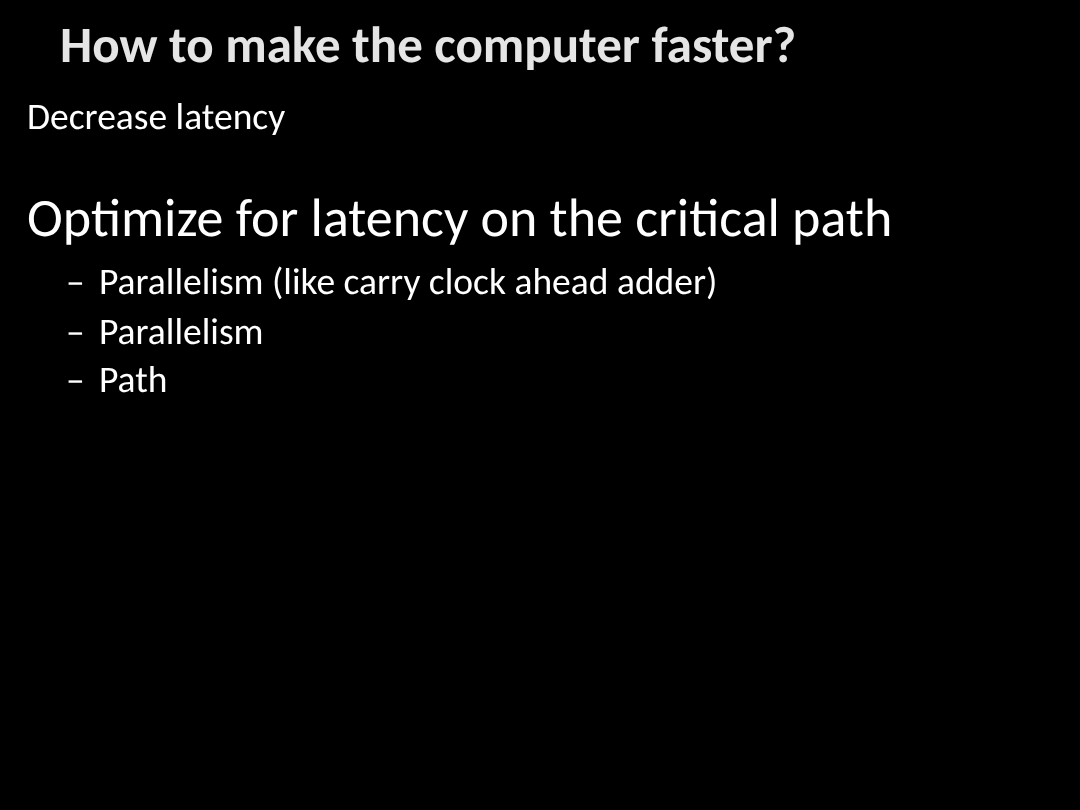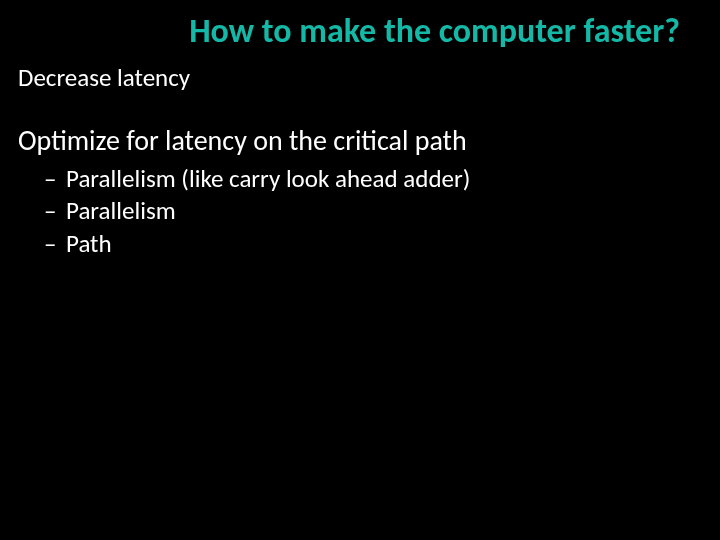--- a/index.html
+++ b/index.html
@@ -12,24 +12,24 @@
     font-family: Calibri, "Segoe UI", Arial, sans-serif;
     overflow: hidden;
   }
   .slide {
     box-sizing: border-box;
     width: 720px;
     height: 540px;
     padding: 0;
   }
   .title {
-    color: #14b8a6;
+    color: #e5e5e5;
     font-size: 34px;
     font-weight: 700;
-    text-align: right;
+    text-align: left;
     margin: 10px 40px 12px 40px;
     letter-spacing: 0px;
   }
   .body {
     font-size: 25px;
     line-height: 1.22;
     padding: 0 30px 0 18px;
   }
   .top-line {
     margin: 0 0 2px 0;
@@ -52,21 +52,21 @@
   }
   .b2-row1 {
     display: flex;
     justify-content: space-between;
     align-items: baseline;
   }
   .b2-row1 .ie {
     padding-right: 4px;
   }
   .section {
-    font-size: 28px;
+    font-size: 36px;
     margin: 30px 0 6px 0;
   }
   .dashes {
     list-style: none;
     padding: 0;
     margin: 0 0 0 0;
   }
   .dashes > li {
     position: relative;
     padding-left: 48px;
@@ -89,21 +89,21 @@
   <div class="body">
 
     <div class="top-line">Decrease latency</div>
 
 
     <div class="section">Optimize for latency on the critical path</div>
 
     <ul class="dashes">
       <li>
         <span class="dash">–</span>
-        <span>Parallelism (like carry look ahead adder)</span>
+        <span>Parallelism (like carry clock ahead adder)</span>
       </li>
       <li>
         <span class="dash">–</span>
         <span>Parallelism</span>
       </li>
       <li>
         <span class="dash">–</span>
         <span>Path</span>
       </li>
     </ul>

